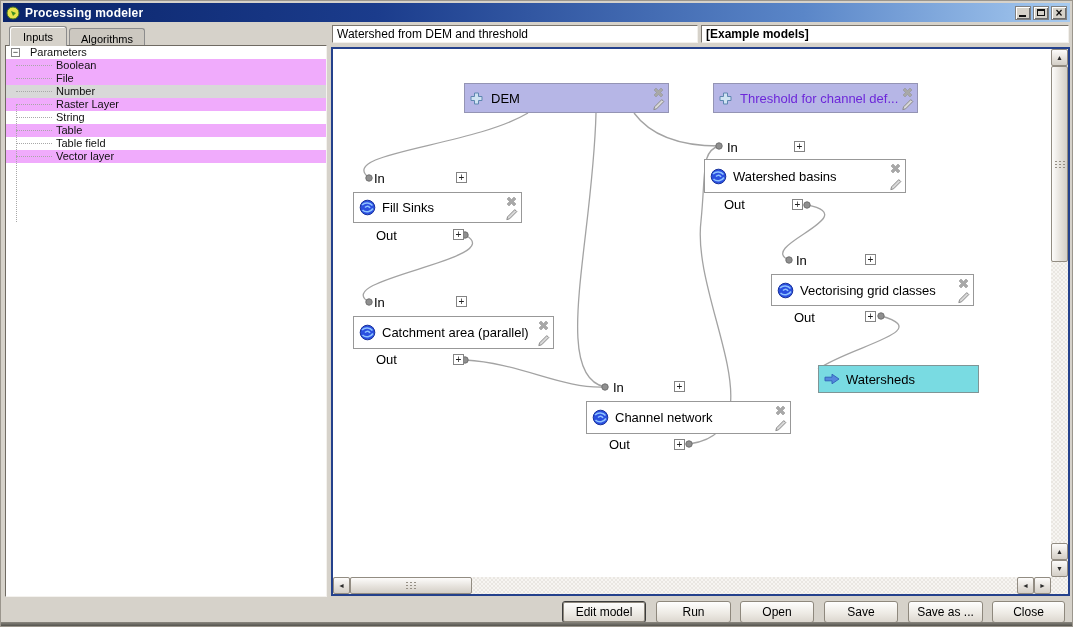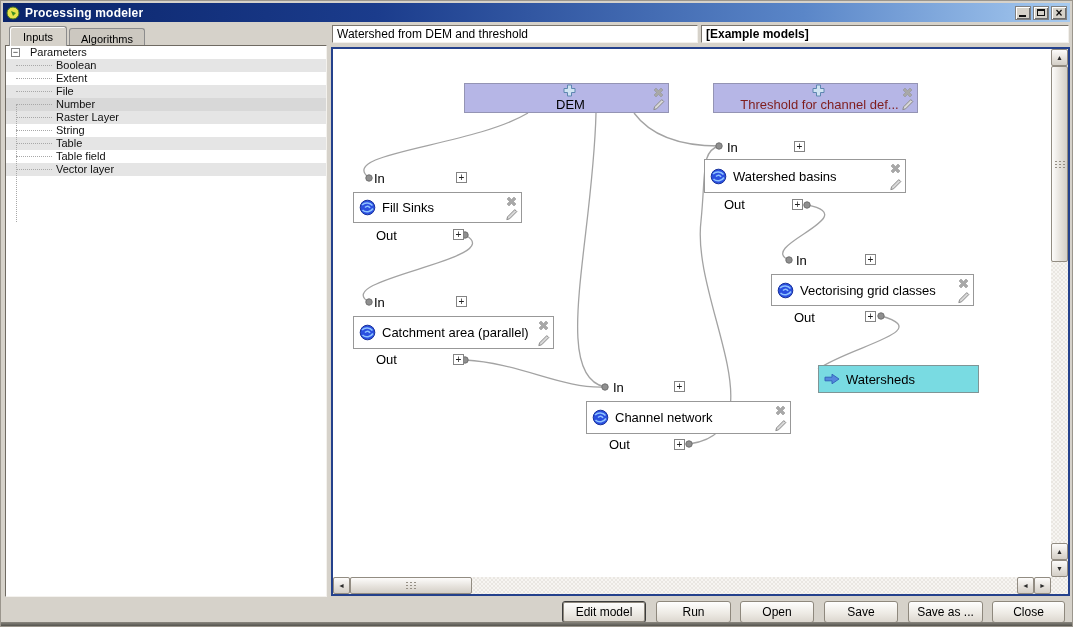--- a/index.html
+++ b/index.html
@@ -26,21 +26,21 @@
   .tab { position:absolute; font-size:11px; text-align:center; background:#d6d2ca;
     border:1px solid #8c8c8c; border-bottom:none; border-radius:3px 3px 0 0; padding-top:4px; }
   .tab.active { left:8px; top:25px; width:58px; height:20px; z-index:3;
     box-shadow:inset 1px 1px 0 #fbfbfb; }
   .tab.inactive { left:68px; top:27px; width:76px; height:18px; background:#ccc8c0; z-index:1; }
 
   
   .treepane { position:absolute; left:4px; top:44px; width:322px; height:552px; background:#fff;
     border:1px solid; border-color:#6f6a62 #f4f2ee #f4f2ee #6f6a62; z-index:2; overflow:hidden; }
   .trow { position:relative; height:13px; font-size:11px; line-height:13px; color:#111; white-space:nowrap; }
-  .trow.alt { background:#e5e5e5; }
+  .trow.alt { background:#f0abfc; }
   .trow.sel { background:#d8d8d8; }
   .expander { position:absolute; left:5px; top:2px; width:9px; height:9px; border:1px solid #848484;
     background:#fff; font-size:9px; line-height:7px; text-align:center; color:#111; }
   .trow .stub { position:absolute; left:10px; top:6px; width:36px; border-top:1px dotted #a8a8a8; }
   .trow.root .tlabel { position:absolute; left:24px; }
   .trow.child .tlabel { position:absolute; left:50px; }
   .vline { position:absolute; left:10px; top:58px; height:118px; border-left:1px dotted #a8a8a8; }
 
   
   .field { position:absolute; top:24px; height:18px; background:#fff; font-size:12px;
@@ -49,26 +49,26 @@
   .f1 { left:331px; width:366px; }
   .f2 { left:700px; width:368px;font-weight:bold; }
 
   
   .canvas { position:absolute; left:330px; top:46px; width:739px; height:549px;
     border:2px solid #24418c; background:#fff; z-index:1; }
   .wires { position:absolute; left:0; top:0; z-index:1; }
 
   .node { position:absolute; z-index:2; border:1px solid #989898; display:flex; align-items:center;
     font-size:13px; color:#000; }
-  .node.inparam { background:#b6b6e6; border-color:#9494b4;flex-direction:column; }
+  .node.inparam { background:#b6b6e6; border-color:#9494b4; }
   .node.algo { background:#fff; }
   .node.outparam { background:#79dbe2; border-color:#7f9596; }
   .node .nlabel { margin-left:6px; }
   .node.inparam .nlabel { margin-left:8px; }
-  .blue-text { color:#7f1d1d; }
+  .blue-text { color:#6d28d9; }
   .node .ic-left { margin-left:5px; display:inline-flex; }
   .xic { position:absolute; right:3px; top:2px; width:13px; height:13px; }
   .pic { position:absolute; right:3px; bottom:1px; width:13px; height:13px; }
 
   .portlabel { position:absolute; z-index:2; font-size:13px; color:#000; }
   .plusbox { position:absolute; z-index:2; width:11px; height:11px; background:#fff; border:1px solid #848484;
     font-size:10px; line-height:9px; text-align:center; color:#222; }
 
   
   .sb-track-v { position:absolute; right:0; top:0; width:17px; height:528px; }
@@ -128,24 +128,20 @@
   <div class="tab inactive">Algorithms</div>
 
   <div class="treepane">
     <div class="trow root">
       <span class="expander">−</span>
       <span class="tlabel">Parameters</span>
     </div>
     <div class="trow child alt">
         <span class="stub"></span>
         <span class="tlabel">Boolean</span>
-      </div>
-    <div class="trow child">
-        <span class="stub"></span>
-        <span class="tlabel">Extent</span>
       </div>
     <div class="trow child alt">
         <span class="stub"></span>
         <span class="tlabel">File</span>
       </div>
     <div class="trow child sel">
         <span class="stub"></span>
         <span class="tlabel">Number</span>
       </div>
     <div class="trow child alt">

